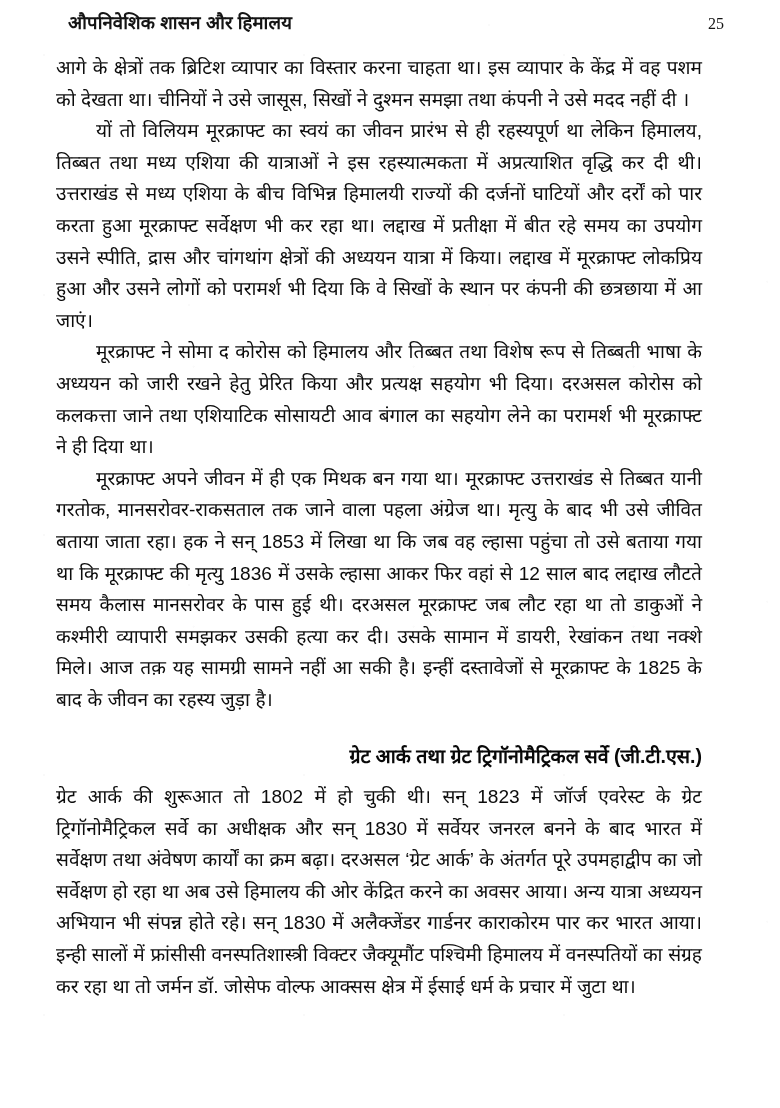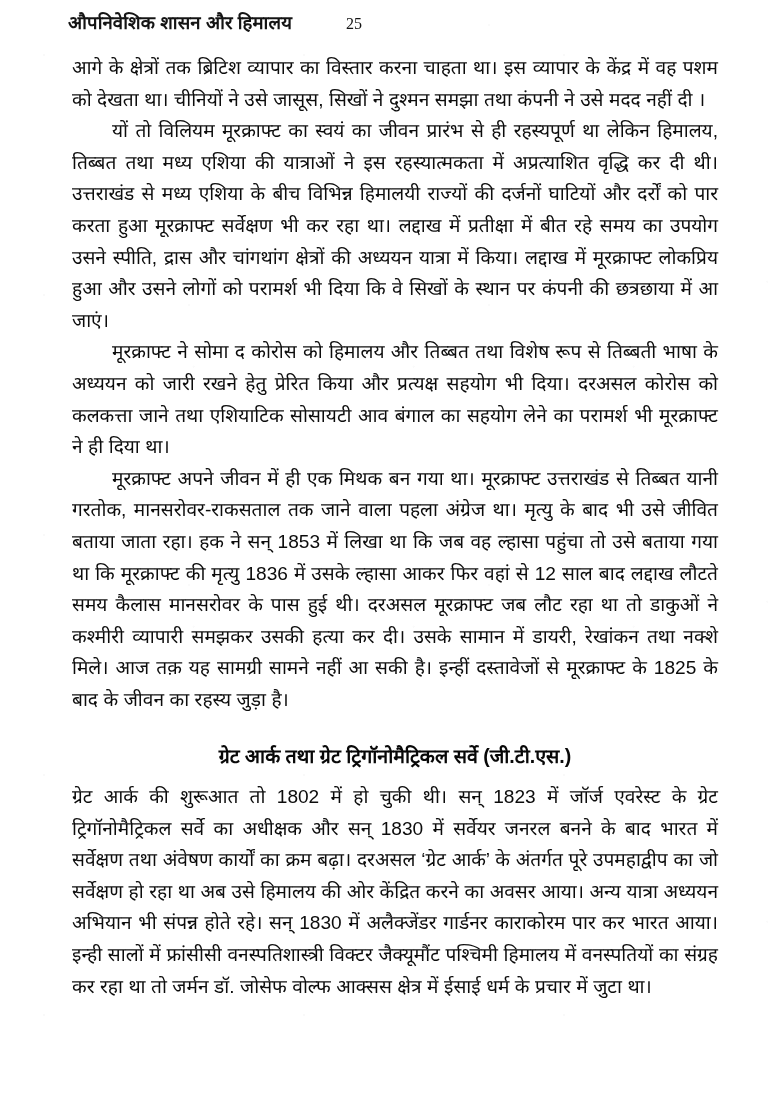--- a/index.html
+++ b/index.html
@@ -32,21 +32,21 @@
 
   
   .running-head {
     position: absolute;
     left: 68px;
     right: 56px;
     top: 9px;
     height: 30px;
     display: flex;
     align-items: baseline;
-    justify-content: flex-start;
+    justify-content: space-between;
     gap: 44px;
   }
   .running-head .head-title {
     font-family: "Liberation Sans", "DejaVu Sans", sans-serif;
     font-weight: 700;
     font-size: 18.5px;
     letter-spacing: 0.1px;
     color: #141414;
     white-space: nowrap;
   }
@@ -55,21 +55,21 @@
     font-weight: 400;
     font-size: 16px;
     color: #141414;
     min-width: 26px;
     text-align: right;
   }
 
   
   .text-column {
     position: absolute;
-    left: 72px;
+    left: 56px;
     top: 52px;
     width: 646px;
   }
 
   p.para {
     margin: 0;
     font-family: "Liberation Sans", "DejaVu Sans", sans-serif;
     font-size: 19.1px;
     line-height: 31.6px;
     color: #0c0c0c;
@@ -84,21 +84,21 @@
   }
 
   h2.section-heading {
     margin: 0;
     padding: 0;
     font-family: "Liberation Sans", "DejaVu Sans", sans-serif;
     font-weight: 700;
     font-size: 19.6px;
     line-height: 31.6px;
     color: #080808;
-    text-align: center;
+    text-align: right;
     white-space: nowrap;
   }
 
   .gap-before-heading { height: 26px; }
   .gap-after-heading  { height: 8px; }
 
   
   .speckle {
     position: absolute;
     inset: 0;

